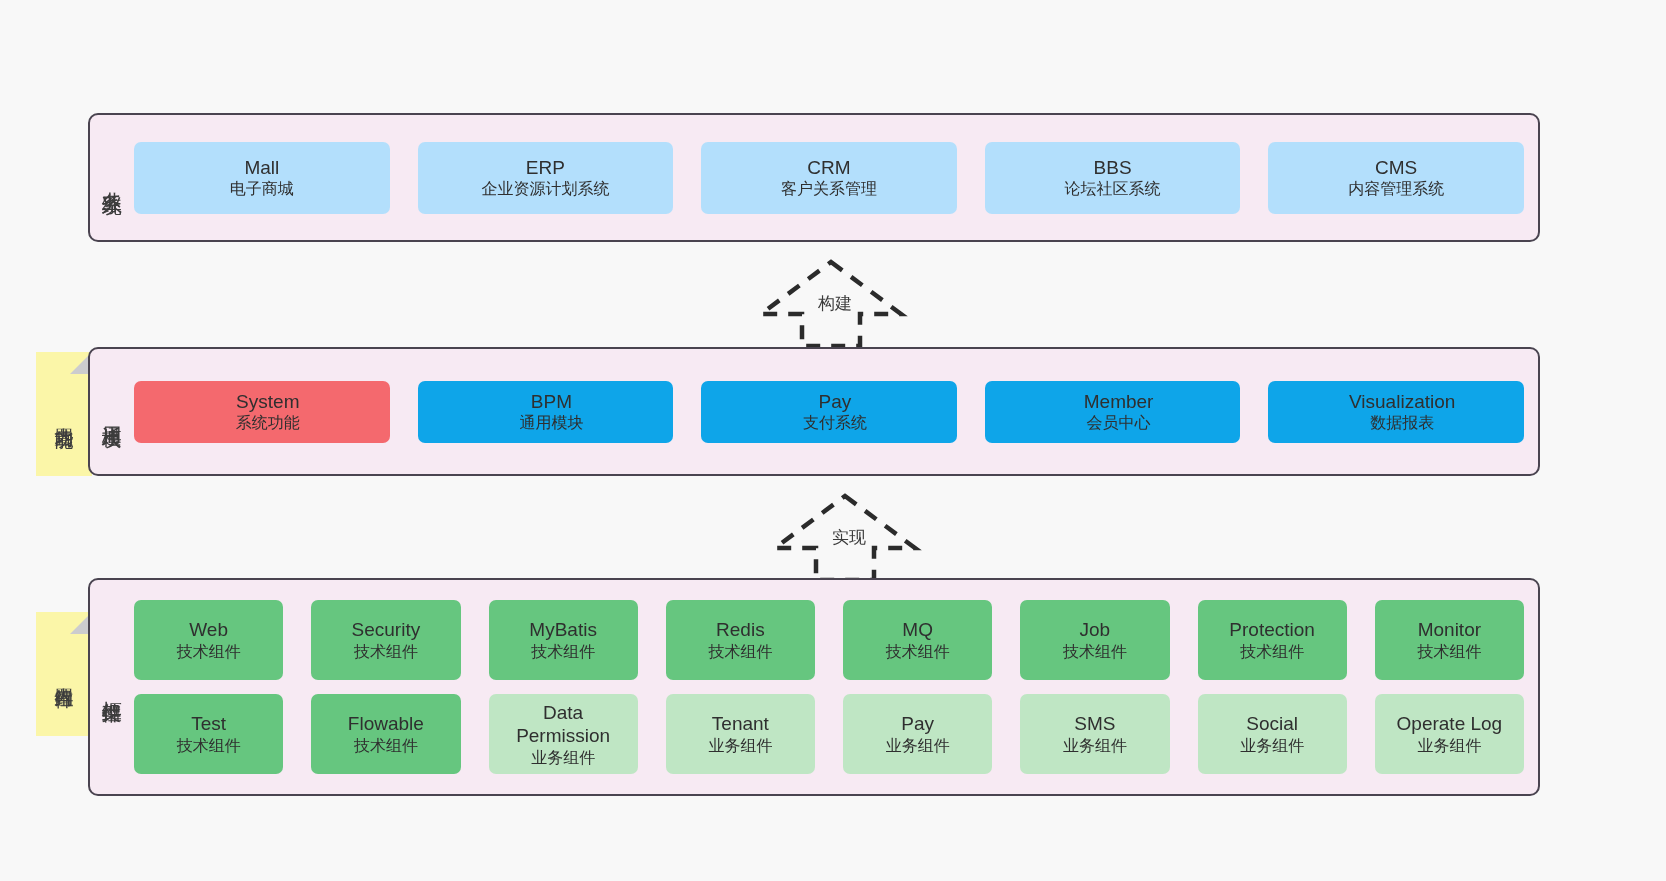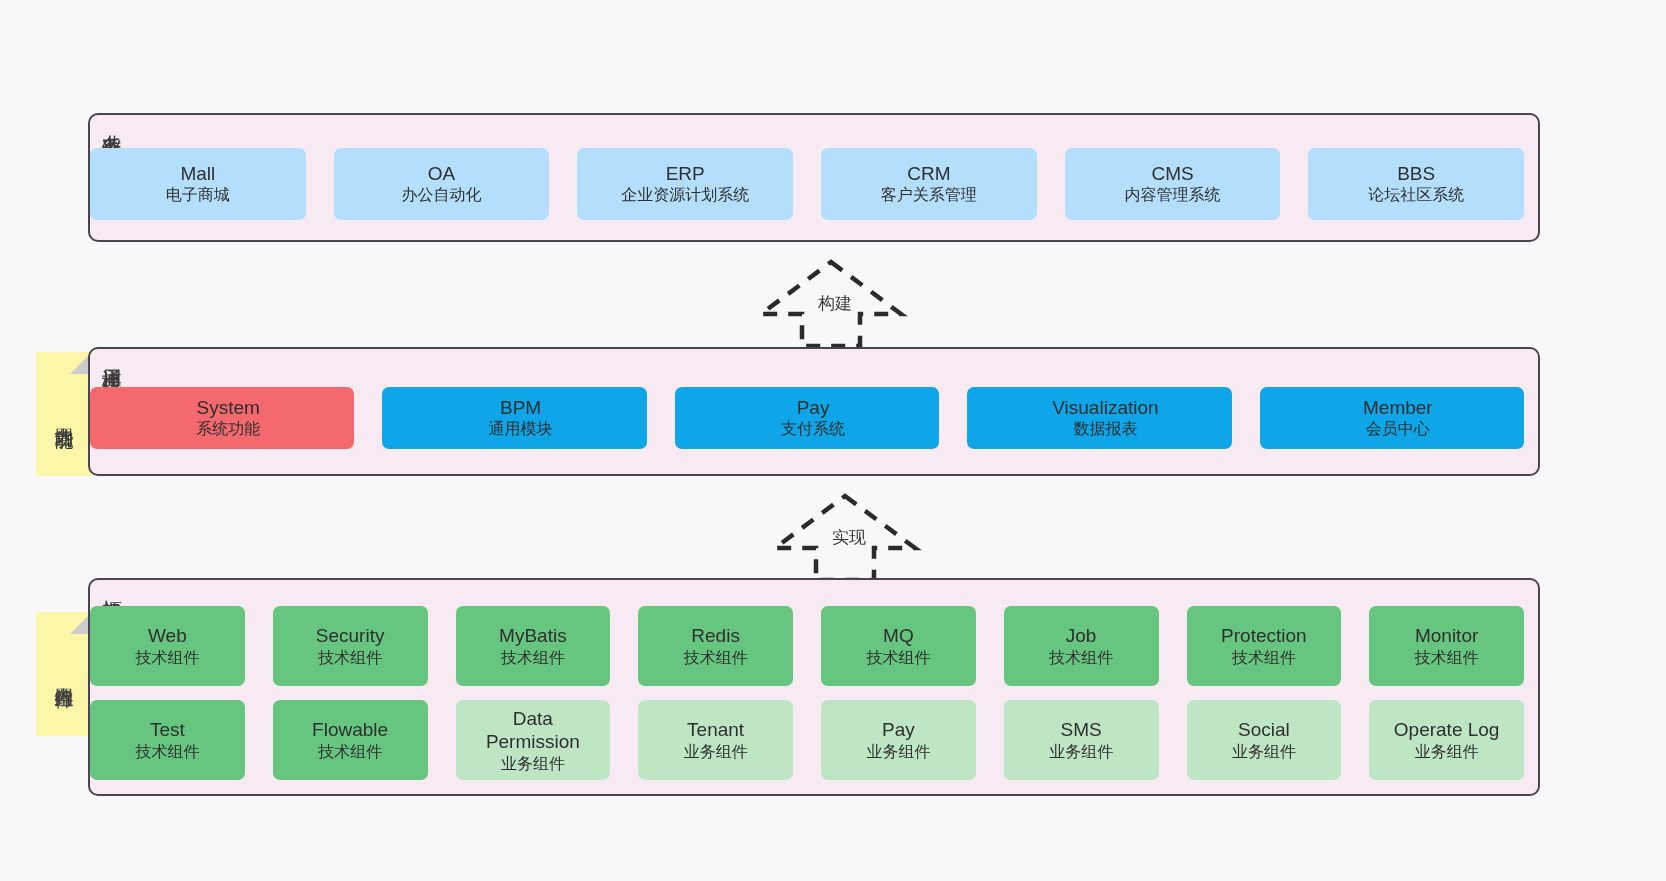--- a/index.html
+++ b/index.html
@@ -14,21 +14,20 @@
   #stage { position: relative; width: 1666px; height: 881px; }
 
   
   .layer {
     position: absolute;
     background: #f7eaf3;
     border: 2px solid #4a4450;
     border-radius: 10px;
     display: flex;
     align-items: stretch;
-    flex-direction: column;
   }
   .layer-title {
     flex: 0 0 auto;
     width: 44px;
     display: flex;
     align-items: center;
     justify-content: center;
     font-size: 20px;
     color: #3c3c3c;
     letter-spacing: 1px;
@@ -135,38 +134,34 @@
 
   <div class="layer" id="layer-business">
     <div class="layer-title">业务系统</div>
     <div class="layer-body">
       <div class="row">
         <div class="card blue">
           <span class="en">Mall</span>
           <span class="cn">电子商城</span>
         </div>
         <div class="card blue">
-          <span class="en">OA</span>
-          <span class="cn">办公自动化</span>
-        </div>
-        <div class="card blue">
           <span class="en">ERP</span>
           <span class="cn">企业资源计划系统</span>
         </div>
         <div class="card blue">
           <span class="en">CRM</span>
           <span class="cn">客户关系管理</span>
         </div>
         <div class="card blue">
+          <span class="en">BBS</span>
+          <span class="cn">论坛社区系统</span>
+        </div>
+        <div class="card blue">
           <span class="en">CMS</span>
           <span class="cn">内容管理系统</span>
-        </div>
-        <div class="card blue">
-          <span class="en">BBS</span>
-          <span class="cn">论坛社区系统</span>
         </div>
       </div>
     </div>
   </div>
 
   <div class="uml-arrow" id="arrow-build">
     <svg width="150" height="90" viewBox="0 0 150 90">
       <path d="M 75 4 L 145 56 L 104 56 L 104 88 L 46 88 L 46 56 L 5 56 Z" fill="none" stroke="#2b2b2b" stroke-width="4.5" stroke-dasharray="14 11" stroke-linejoin="miter"></path>
     </svg>
     <span class="uml-label">构建</span>
@@ -186,26 +181,26 @@
         </div>
         <div class="card pink">
           <span class="en">BPM</span>
           <span class="cn">通用模块</span>
         </div>
         <div class="card pink">
           <span class="en">Pay</span>
           <span class="cn">支付系统</span>
         </div>
         <div class="card pink">
+          <span class="en">Member</span>
+          <span class="cn">会员中心</span>
+        </div>
+        <div class="card pink">
           <span class="en">Visualization</span>
           <span class="cn">数据报表</span>
-        </div>
-        <div class="card pink">
-          <span class="en">Member</span>
-          <span class="cn">会员中心</span>
         </div>
       </div>
     </div>
   </div>
 
   <div class="uml-arrow" id="arrow-impl">
     <svg width="150" height="90" viewBox="0 0 150 90">
       <path d="M 75 4 L 145 56 L 104 56 L 104 88 L 46 88 L 46 56 L 5 56 Z" fill="none" stroke="#2b2b2b" stroke-width="4.5" stroke-dasharray="14 11" stroke-linejoin="miter"></path>
     </svg>
     <span class="uml-label">实现</span>

